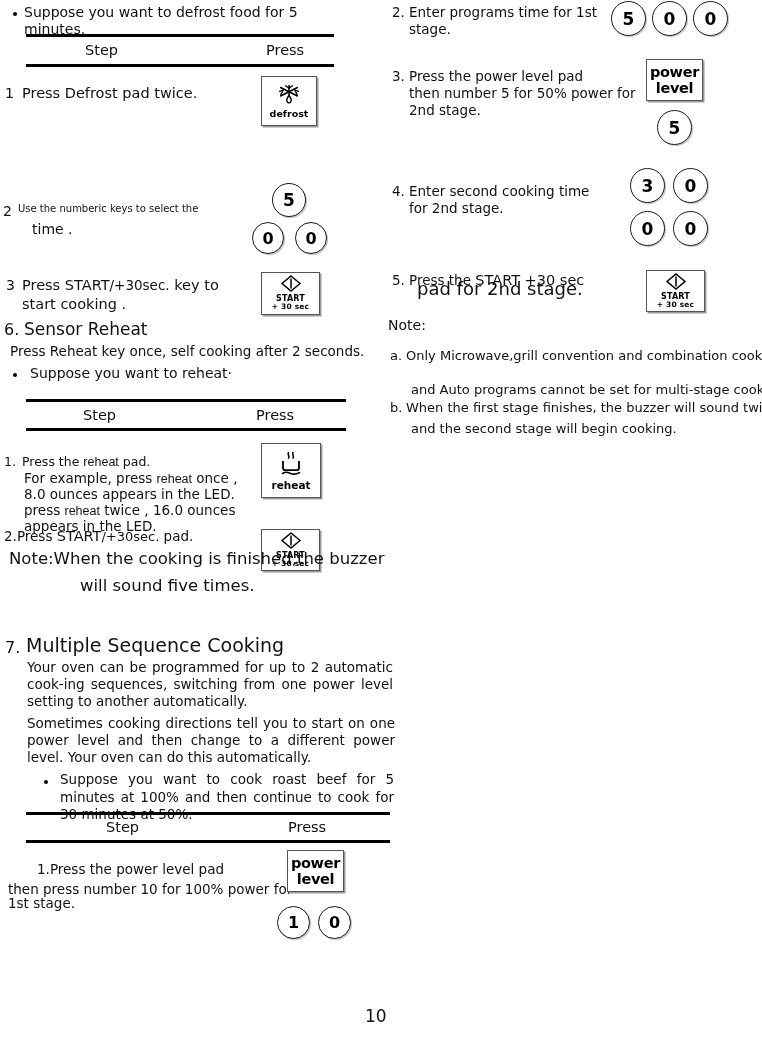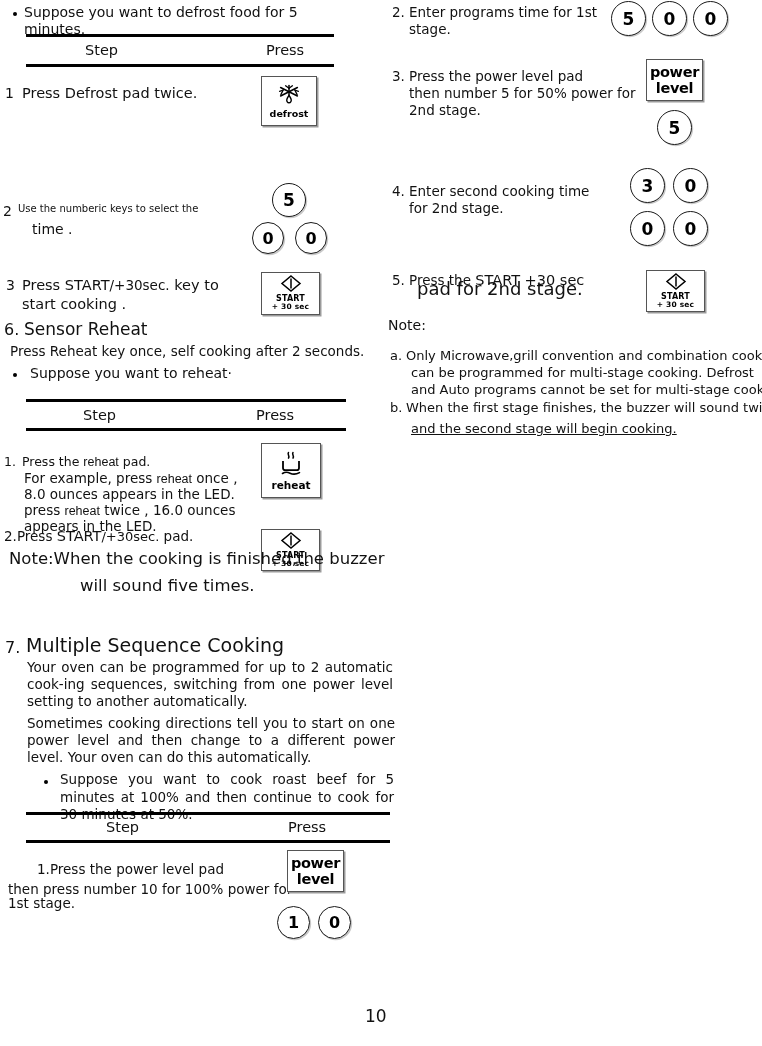--- a/index.html
+++ b/index.html
@@ -274,22 +274,21 @@
       <line x1="11" y1="3.5" x2="11" y2="13.5" stroke="#000" stroke-width="1.5"></line>
     </svg>
     <div class="pad-sub" style="margin-top:2px; font-size:8px;">START</div>
     <div class="pad-sub" style="font-size:7.5px;">+ 30 sec</div>
   </div>
 
   <div class="abs txt b" style="left:388px; top:317px; font-size:14px;">Note:</div>
 
   <div class="abs txt" style="left:390px; top:348px; font-size:13px;">a.</div>
   <div class="abs txt" style="left:406px; top:348px; font-size:13px; white-space:nowrap;">Only Microwave,grill convention and combination cooking</div>
-  <div class="abs txt" style="left:411px; top:365px; font-size:13px; white-space:nowrap;">can be programmed for multi-stage cooking.  Defrost</div>
   <div class="abs txt" style="left:411px; top:382px; font-size:13px; white-space:nowrap;">and Auto programs cannot be set for multi-stage cooking.</div>
 
   <div class="abs txt" style="left:390px; top:400px; font-size:13px;">b.</div>
   <div class="abs txt" style="left:406px; top:400px; font-size:13px; white-space:nowrap;">When the first stage finishes, the buzzer will sound twice</div>
-  <div class="abs txt" style="left:411px; top:421px; font-size:13px; white-space:nowrap;text-decoration:underline;">and the second stage will begin cooking.</div>
+  <div class="abs txt" style="left:411px; top:421px; font-size:13px; white-space:nowrap;">and the second stage will begin cooking.</div>
 
   <div class="pageno" style="left:365px; top:1006px;">10</div>
 
 </div>
 
 </body></html>

